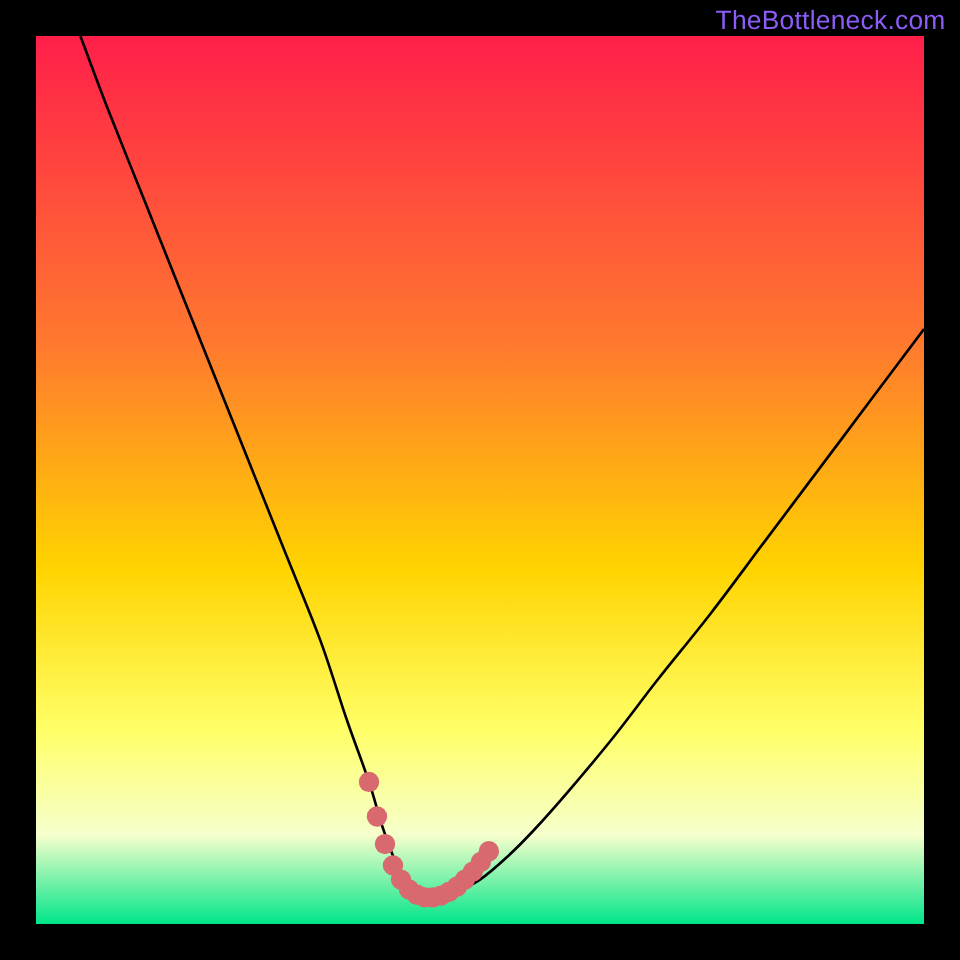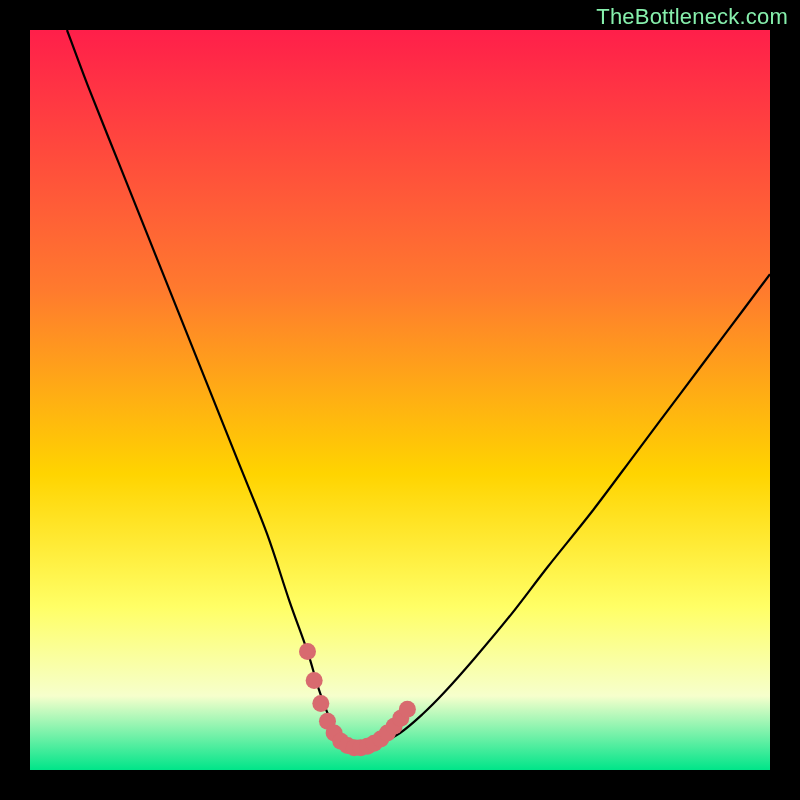--- a/index.html
+++ b/index.html
@@ -16,21 +16,21 @@
     left: 0;
     top: 0;
     width: 800px;
     height: 800px;
     background: #000;
   }
   .watermark {
     position: absolute;
     top: 4px;
     right: 12px;
-    color: #86efac;
+    color: #8b5cf6;
     font-size: 22px;
     letter-spacing: 0.2px;
     font-weight: 400;
   }
   .plot {
     position: absolute;
     left: 30px;
     top: 30px;
     width: 740px;
     height: 740px;

